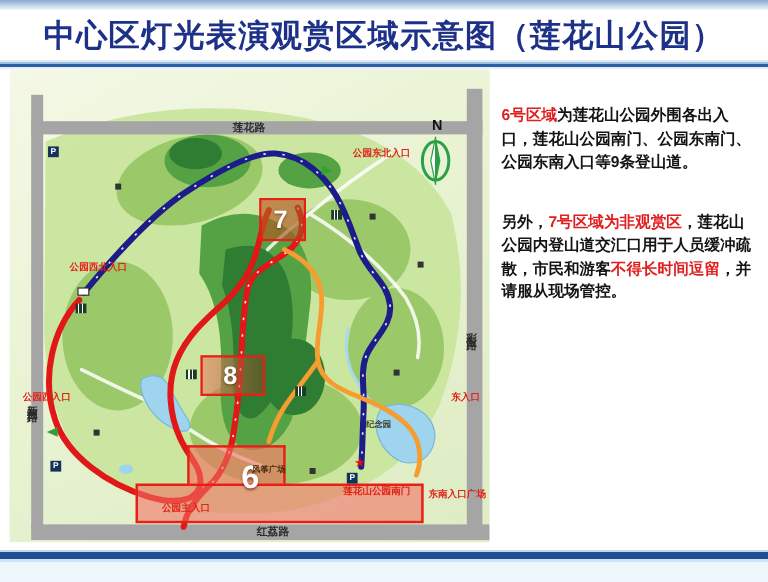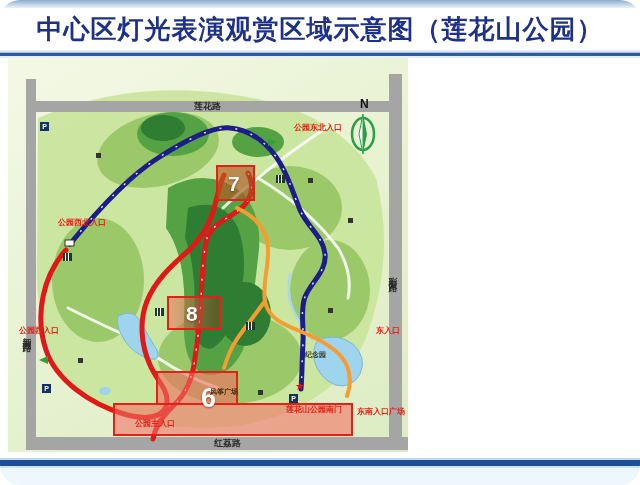--- a/index.html
+++ b/index.html
@@ -1,17 +1,17 @@
 <!DOCTYPE html>
 <html><head>
 <meta charset="utf-8">
 <style>
   html,body{margin:0;padding:0;background:#ffffff;}
   .slide{position:relative;width:640px;height:485px;overflow:hidden;background:#ffffff;
-         font-family:"Liberation Sans","DejaVu Sans",sans-serif;border-radius:20px;}
+         font-family:"Liberation Sans","DejaVu Sans",sans-serif;}
   
   .top-strip{position:absolute;top:0;left:0;width:640px;height:8px;
     background:linear-gradient(180deg,#8aa9cf 0%,#c7d8ea 60%,#e9f0f8 100%);}
   
   .title{position:absolute;top:9px;left:0;width:640px;height:41px;margin:0;
     display:flex;align-items:center;justify-content:center;
     font-size:26px;font-weight:bold;color:#1d3189;letter-spacing:1px;}
   .title-divider{position:absolute;top:50px;left:0;width:640px;height:8px;
     background:linear-gradient(180deg,#dfeaf5 0,#dfeaf5 2px,#9fc0de 2px,#9fc0de 3px,#2d5da5 3px,#2d5da5 6px,#e6eff8 6px,#e6eff8 8px);}
   
@@ -164,19 +164,21 @@
         <span class="toilet" style="left:55px;top:195px;"></span>
         <span class="toilet" style="left:147px;top:250px;"></span>
         <span class="toilet" style="left:238px;top:264px;"></span>
         <span class="toilet" style="left:268px;top:117px;"></span>
         <span class="star" style="left:287px;top:323px;">★</span>
       </div>
     </div>
 
     <div class="info-panel">
 
+      <p class="p2"><span class="rd">6号区域</span><span>为莲花山公园外围各出入口，莲花山公园南门、公园东南门、公园东南入口等9条登山道。</span></p>
 
 
+      <p class="p4"><span>另外，</span><span class="rd">7号区域为非观赏区</span><span>，莲花山公园内登山道交汇口用于人员缓冲疏散，市民和游客</span><span class="rd">不得长时间逗留</span><span>，并请服从现场管控。</span></p>
     </div>
   </div>
 
   <div class="bottom-strip"></div>
 </div>
 
 </body></html>

